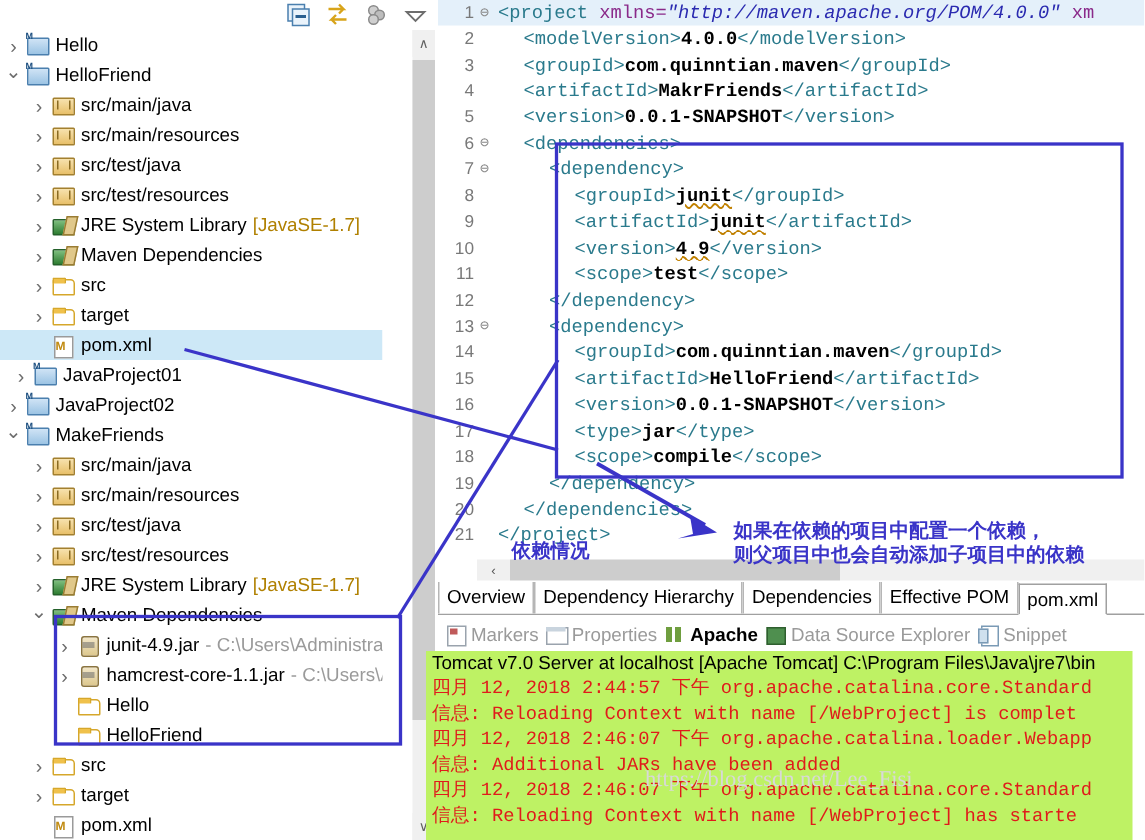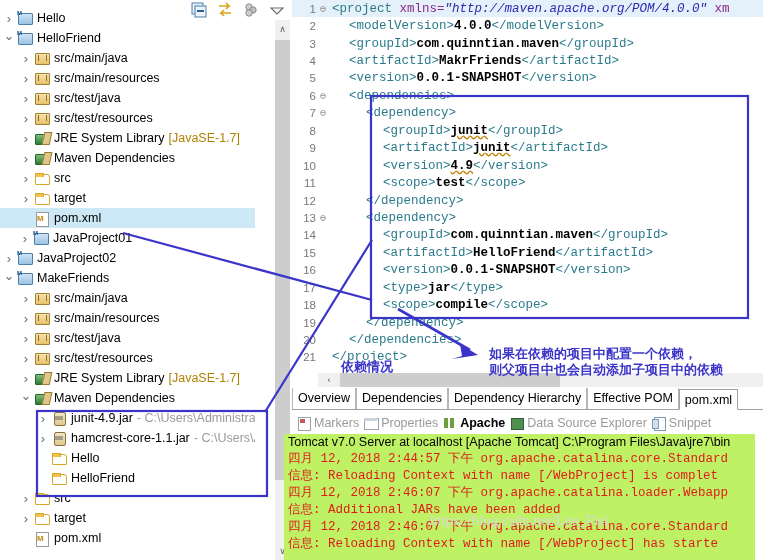--- a/index.html
+++ b/index.html
@@ -5,21 +5,21 @@
   * { box-sizing: border-box; margin:0; padding:0; }
   html,body { width:763px; height:560px; overflow:hidden; background:#fff;
     font-family:"Liberation Sans", sans-serif; }
   #root { position:relative; width:763px; height:560px; }
 
   
   #explorer { position:absolute; left:0; top:0; width:290px; height:560px; background:#fff; }
   #expl-toolbar { position:absolute; right:4px; top:0; height:20px; display:flex; align-items:center; gap:8px; }
   .tb-ico { width:18px; height:18px; position:relative; cursor:pointer; }
 
-  #tree { position:absolute; left:0; top:8px; width:255px; height:540px; overflow:hidden; }
+  #tree { position:absolute; left:0; top:20px; width:255px; height:540px; overflow:hidden; }
   .row { height:20px; display:flex; align-items:center; white-space:nowrap;
          font-size:12.5px; color:#000; padding-left:2px; }
   .row.sel { background:#cde8f7; }
   .arrow { width:14px; text-align:center; color:#6d6d6d; font-size:9px; flex:0 0 14px; }
   .arrow.open::before { content:"\2304"; position:relative; top:-3px; font-size:13px; }
   .arrow.closed::before { content:"\203A"; font-size:13px; }
   .ico { width:18px; flex:0 0 18px; height:16px; position:relative; margin-right:3px; }
   .lbl { }
   .dim { color:#9a9a9a; }
   .amber { color:#b08000; }
@@ -207,21 +207,21 @@
         <div class="row" style="padding-left: 19px;">
           <span class="arrow closed"></span>
           <span class="ico ic-fold"></span>
           <span class="lbl">target</span>
         </div>
         <div class="row sel" style="padding-left: 19px;">
           <span class="arrow "></span>
           <span class="ico ic-xml"></span>
           <span class="lbl">pom.xml</span>
         </div>
-        <div class="row" style="padding-left: 18px;">
+        <div class="row" style="padding-left: 7px;">
           <span class="arrow closed"></span>
           <span class="ico ic-proj"></span>
           <span class="lbl">JavaProject01</span>
         </div>
         <div class="row" style="padding-left: 2px;">
           <span class="arrow closed"></span>
           <span class="ico ic-proj"></span>
           <span class="lbl">JavaProject02</span>
         </div>
         <div class="row" style="padding-left: 2px;">
@@ -415,22 +415,22 @@
     </div>
 
   <div id="ed-hscroll">
     <div id="ed-hs-btn">‹</div>
     <div id="ed-hs-thumb"></div>
     <div id="ed-hs-track"></div>
   </div>
 
   <div id="ed-tabs">
       <div class="etab">Overview</div>
+      <div class="etab">Dependency Hierarchy</div>
       <div class="etab">Dependencies</div>
-      <div class="etab">Dependency Hierarchy</div>
       <div class="etab">Effective POM</div>
       <div class="etab active">pom.xml</div>
     </div>
 
   <div id="v-tabs">
       <div class="vtab">
         <span class="vico vi-mark"></span>
         <span>Markers</span>
       </div>
       <div class="vtab">

